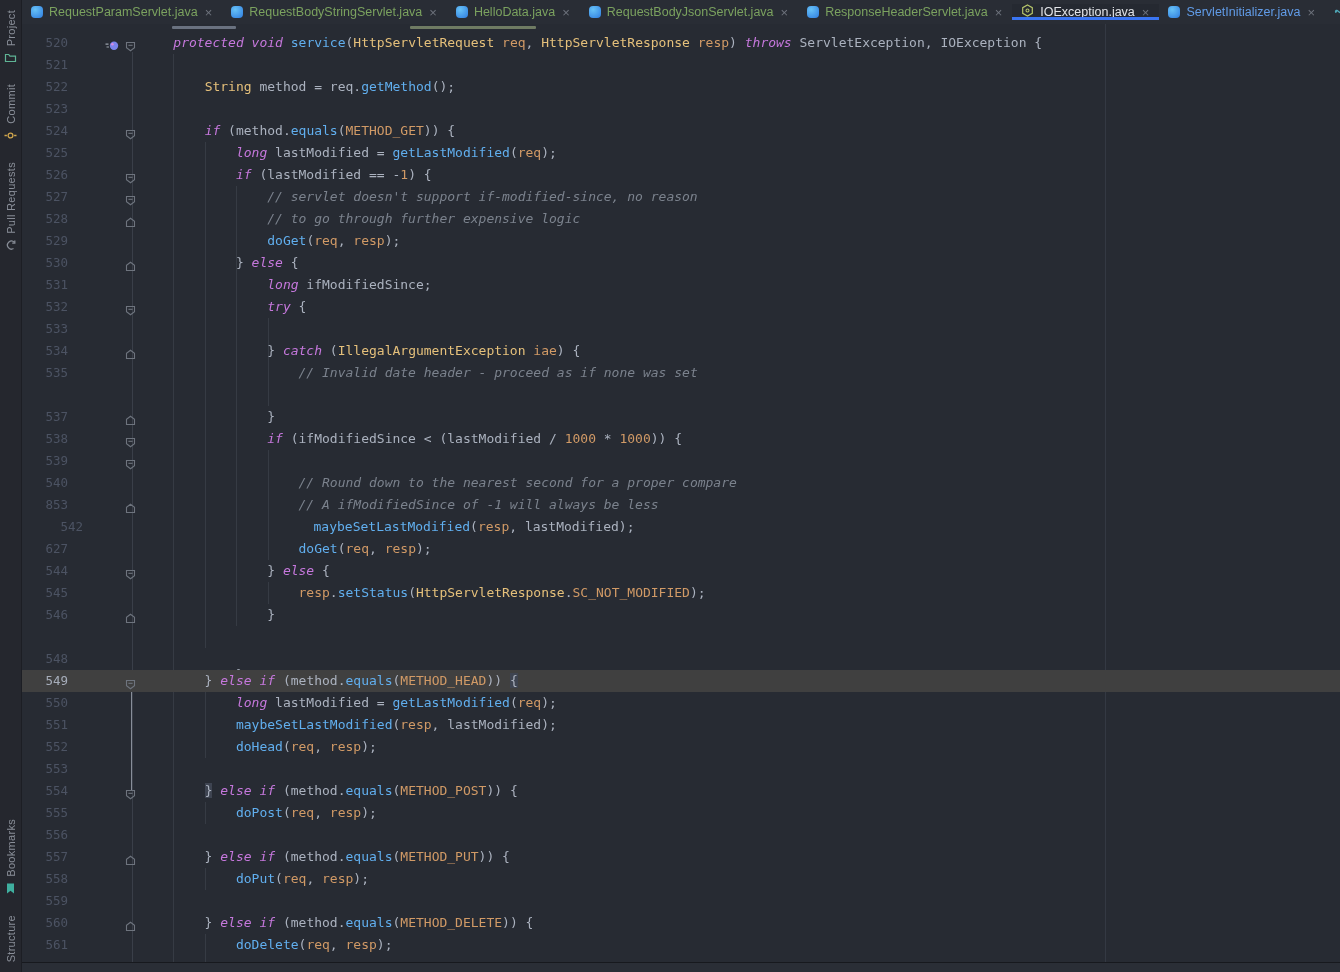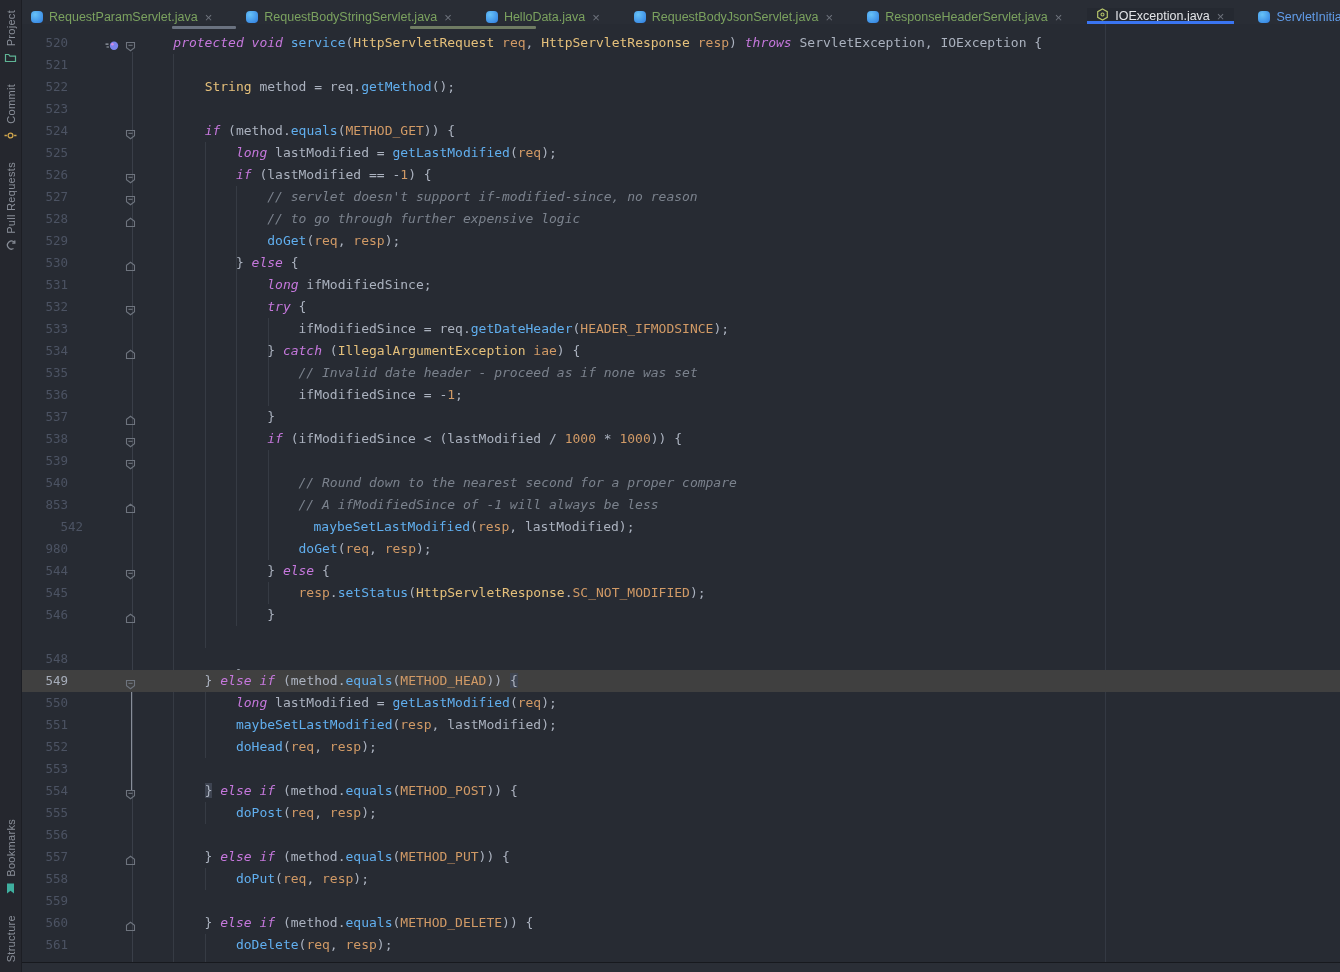--- a/index.html
+++ b/index.html
@@ -14,22 +14,22 @@
   .stripe-group { display:flex; flex-direction:column; align-items:center; }
   .stripe-item { display:flex; flex-direction:column; align-items:center; gap:5px;
                  margin:10px 0; cursor:pointer; }
   .stripe-label { writing-mode:vertical-rl; transform:rotate(180deg);
                   font-size:11px; color:#8A8F99; letter-spacing:.3px; white-space:nowrap; }
   .stripe-item svg { display:block; }
 
   #main { flex:1; display:flex; flex-direction:column; min-width:0; }
 
   
-  #tabbar { height:24px; background:#292D35; display:flex; align-items:flex-end;
-            overflow:hidden; flex:0 0 24px;gap:15px; }
+  #tabbar { height:24px; background:#292D35; display:flex; align-items:center;
+            overflow:hidden; flex:0 0 24px; }
   .tab { display:flex; align-items:center; gap:6px; padding:0 9px; position:relative;
          font-size:12.5px; white-space:nowrap; cursor:pointer; flex:0 0 auto; }
   .tab.active { background:#252931; }
   .tab.active::after { content:""; position:absolute; left:0; right:0; bottom:0;
                        height:3px; background:#3A75F2; }
   .tab .tlabel.green { color:#7BA25F; }
   .tab .tlabel.blue  { color:#619CE8; }
   .tab .tlabel.active{ color:#E2E4E8; }
   .tab-close { color:#6E737D; font-size:13px; line-height:1; padding:0 1px; }
   .icon-class { width:12px; height:12px; border-radius:4px;
@@ -201,43 +201,42 @@
             </svg></span><span class="code"><span class="tk-d">                </span><span class="tk-c">// to go through further expensive logic</span></span></div>
         <div class="row" style="top: 206px; position: absolute; left: 0px; right: 0px;"><span class="ln">529</span><span class="code"><span class="tk-d">                </span><span class="tk-m">doGet</span><span class="tk-d">(</span><span class="tk-p">req</span><span class="tk-d">, </span><span class="tk-p">resp</span><span class="tk-d">);</span></span></div>
         <div class="row" style="top: 228px; position: absolute; left: 0px; right: 0px;"><span class="ln">530</span><span class="fold"><svg width="11" height="11" viewBox="0 0 11 11">
               <path d="M1.5 9.5V4.3L5.5 1.2l4 3.1v5.2z" fill="none" stroke="#6E747E" stroke-width="1.1"></path>
             </svg></span><span class="code"><span class="tk-d">            } </span><span class="tk-k">else</span><span class="tk-d"> {</span></span></div>
         <div class="row" style="top: 250px; position: absolute; left: 0px; right: 0px;"><span class="ln">531</span><span class="code"><span class="tk-d">                </span><span class="tk-k">long</span><span class="tk-d"> ifModifiedSince;</span></span></div>
         <div class="row" style="top: 272px; position: absolute; left: 0px; right: 12px;"><span class="ln">532</span><span class="fold"><svg width="11" height="11" viewBox="0 0 11 11">
               <path d="M1.5 1.5h8v5.2L5.5 9.8 1.5 6.7z" fill="none" stroke="#6E747E" stroke-width="1.1"></path>
               <path d="M3.4 4.3h4.2" stroke="#6E747E" stroke-width="1.1"></path>
             </svg></span><span class="code"><span class="tk-d">                </span><span class="tk-k">try</span><span class="tk-d"> {</span></span></div>
-        <div class="row" style="top: 294px; position: absolute; left: 0px; right: 0px;"><span class="ln">533</span><span class="code"><span class="tk-d">                    ifModifiedSince = req.</span><span class="tk-m">getDateHeader</span><span class="tk-d">(</span><span class="tk-p">HEADER_IFMODSINCE</span><span class="tk-d">);</span></span></div>
+        <div class="row" style="top: 294px; position: absolute; left: 0px; right: 0px;"><span class="ln">533</span></div>
         <div class="row" style="top: 316px; position: absolute; left: 0px; right: 0px;"><span class="ln">534</span><span class="fold"><svg width="11" height="11" viewBox="0 0 11 11">
               <path d="M1.5 9.5V4.3L5.5 1.2l4 3.1v5.2z" fill="none" stroke="#6E747E" stroke-width="1.1"></path>
             </svg></span><span class="code"><span class="tk-d">                } </span><span class="tk-k">catch</span><span class="tk-d"> (</span><span class="tk-t">IllegalArgumentException</span><span class="tk-d"> </span><span class="tk-p">iae</span><span class="tk-d">) {</span></span></div>
         <div class="row" style="top: 338px; position: absolute; left: 0px; right: 0px;"><span class="ln">535</span><span class="code"><span class="tk-d">                    </span><span class="tk-c">// Invalid date header - proceed as if none was set</span></span></div>
-        <div class="row" style="top: 360px; position: absolute; left: 0px; right: 0px;"><span class="ln">536</span><span class="code"><span class="tk-d">                    ifModifiedSince = -</span><span class="tk-p">1</span><span class="tk-d">;</span></span></div>
         <div class="row" style="top: 382px; position: absolute; left: 0px; right: 0px;"><span class="ln">537</span><span class="fold"><svg width="11" height="11" viewBox="0 0 11 11">
               <path d="M1.5 9.5V4.3L5.5 1.2l4 3.1v5.2z" fill="none" stroke="#6E747E" stroke-width="1.1"></path>
             </svg></span><span class="code"><span class="tk-d">                }</span></span></div>
         <div class="row" style="top: 404px; position: absolute; left: 0px; right: 0px;"><span class="ln">538</span><span class="fold"><svg width="11" height="11" viewBox="0 0 11 11">
               <path d="M1.5 1.5h8v5.2L5.5 9.8 1.5 6.7z" fill="none" stroke="#6E747E" stroke-width="1.1"></path>
               <path d="M3.4 4.3h4.2" stroke="#6E747E" stroke-width="1.1"></path>
             </svg></span><span class="code"><span class="tk-d">                </span><span class="tk-k">if</span><span class="tk-d"> (ifModifiedSince &lt; (lastModified / </span><span class="tk-p">1000</span><span class="tk-d"> * </span><span class="tk-p">1000</span><span class="tk-d">)) {</span></span></div>
         <div class="row" style="top: 426px; position: absolute; left: 0px; right: 0px;"><span class="ln">539</span><span class="fold"><svg width="11" height="11" viewBox="0 0 11 11">
               <path d="M1.5 1.5h8v5.2L5.5 9.8 1.5 6.7z" fill="none" stroke="#6E747E" stroke-width="1.1"></path>
               <path d="M3.4 4.3h4.2" stroke="#6E747E" stroke-width="1.1"></path>
             </svg></span></div>
         <div class="row" style="top: 448px; position: absolute; left: 0px; right: 0px;"><span class="ln">540</span><span class="code"><span class="tk-d">                    </span><span class="tk-c">// Round down to the nearest second for a proper compare</span></span></div>
         <div class="row" style="top: 470px; position: absolute; left: 0px; right: 0px;"><span class="ln">853</span><span class="fold"><svg width="11" height="11" viewBox="0 0 11 11">
               <path d="M1.5 9.5V4.3L5.5 1.2l4 3.1v5.2z" fill="none" stroke="#6E747E" stroke-width="1.1"></path>
             </svg></span><span class="code"><span class="tk-d">                    </span><span class="tk-c">// A ifModifiedSince of -1 will always be less</span></span></div>
         <div class="row" style="top: 492px; position: absolute; left: 15px; right: 0px;"><span class="ln">542</span><span class="code"><span class="tk-d">                    </span><span class="tk-m">maybeSetLastModified</span><span class="tk-d">(</span><span class="tk-p">resp</span><span class="tk-d">, lastModified);</span></span></div>
-        <div class="row" style="top: 514px; position: absolute; left: 0px; right: 0px;"><span class="ln">980</span><span class="code"><span class="tk-d">                    </span><span class="tk-m">doGet</span><span class="tk-d">(</span><span class="tk-p">req</span><span class="tk-d">, </span><span class="tk-p">resp</span><span class="tk-d">);</span></span></div>
+        <div class="row" style="top: 514px; position: absolute; left: 0px; right: 0px;"><span class="ln">627</span><span class="code"><span class="tk-d">                    </span><span class="tk-m">doGet</span><span class="tk-d">(</span><span class="tk-p">req</span><span class="tk-d">, </span><span class="tk-p">resp</span><span class="tk-d">);</span></span></div>
         <div class="row" style="top: 536px; position: absolute; left: 0px; right: 0px;"><span class="ln">544</span><span class="fold"><svg width="11" height="11" viewBox="0 0 11 11">
               <path d="M1.5 1.5h8v5.2L5.5 9.8 1.5 6.7z" fill="none" stroke="#6E747E" stroke-width="1.1"></path>
               <path d="M3.4 4.3h4.2" stroke="#6E747E" stroke-width="1.1"></path>
             </svg></span><span class="code"><span class="tk-d">                } </span><span class="tk-k">else</span><span class="tk-d"> {</span></span></div>
         <div class="row" style="top: 558px; position: absolute; left: 0px; right: 0px;"><span class="ln">545</span><span class="code"><span class="tk-d">                    </span><span class="tk-p">resp</span><span class="tk-d">.</span><span class="tk-m">setStatus</span><span class="tk-d">(</span><span class="tk-t">HttpServletResponse</span><span class="tk-d">.</span><span class="tk-p">SC_NOT_MODIFIED</span><span class="tk-d">);</span></span></div>
         <div class="row" style="top: 580px; position: absolute; left: 0px; right: 0px;"><span class="ln">546</span><span class="fold"><svg width="11" height="11" viewBox="0 0 11 11">
               <path d="M1.5 9.5V4.3L5.5 1.2l4 3.1v5.2z" fill="none" stroke="#6E747E" stroke-width="1.1"></path>
             </svg></span><span class="code"><span class="tk-d">                }</span></span></div>
         <div class="row" style="top: 602px; position: absolute; left: 0px; right: 0px; margin-top: 38px;"><span class="ln">547</span><span class="fold"><svg width="11" height="11" viewBox="0 0 11 11">
               <path d="M1.5 9.5V4.3L5.5 1.2l4 3.1v5.2z" fill="none" stroke="#6E747E" stroke-width="1.1"></path>

